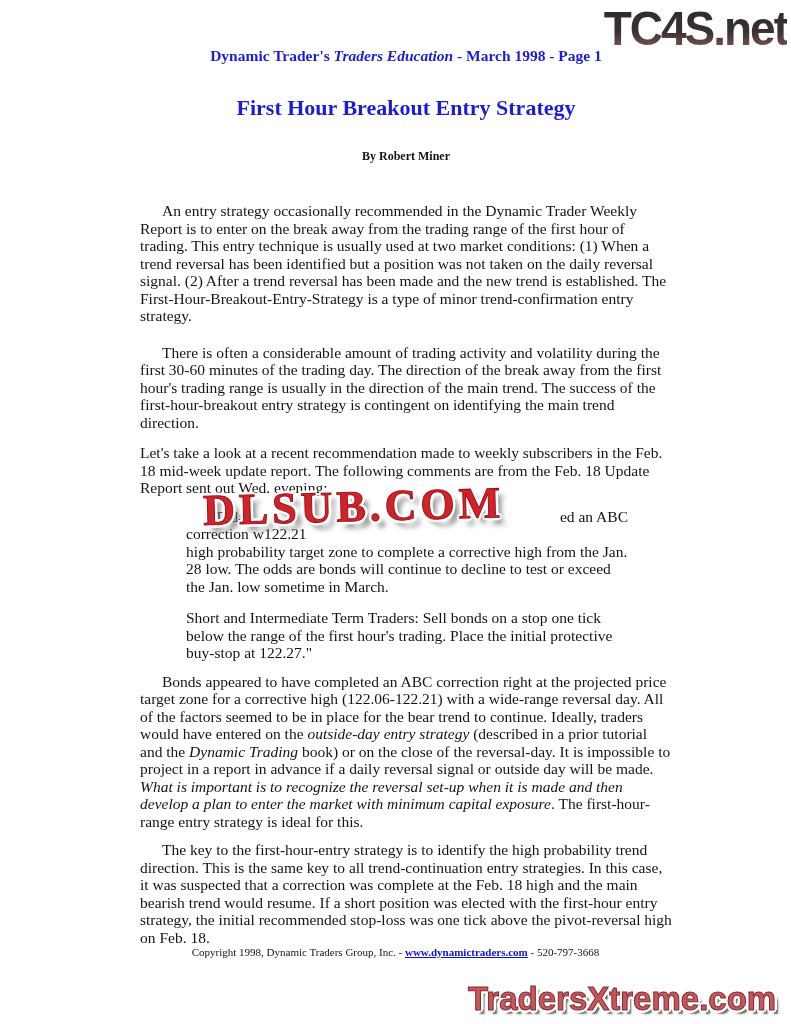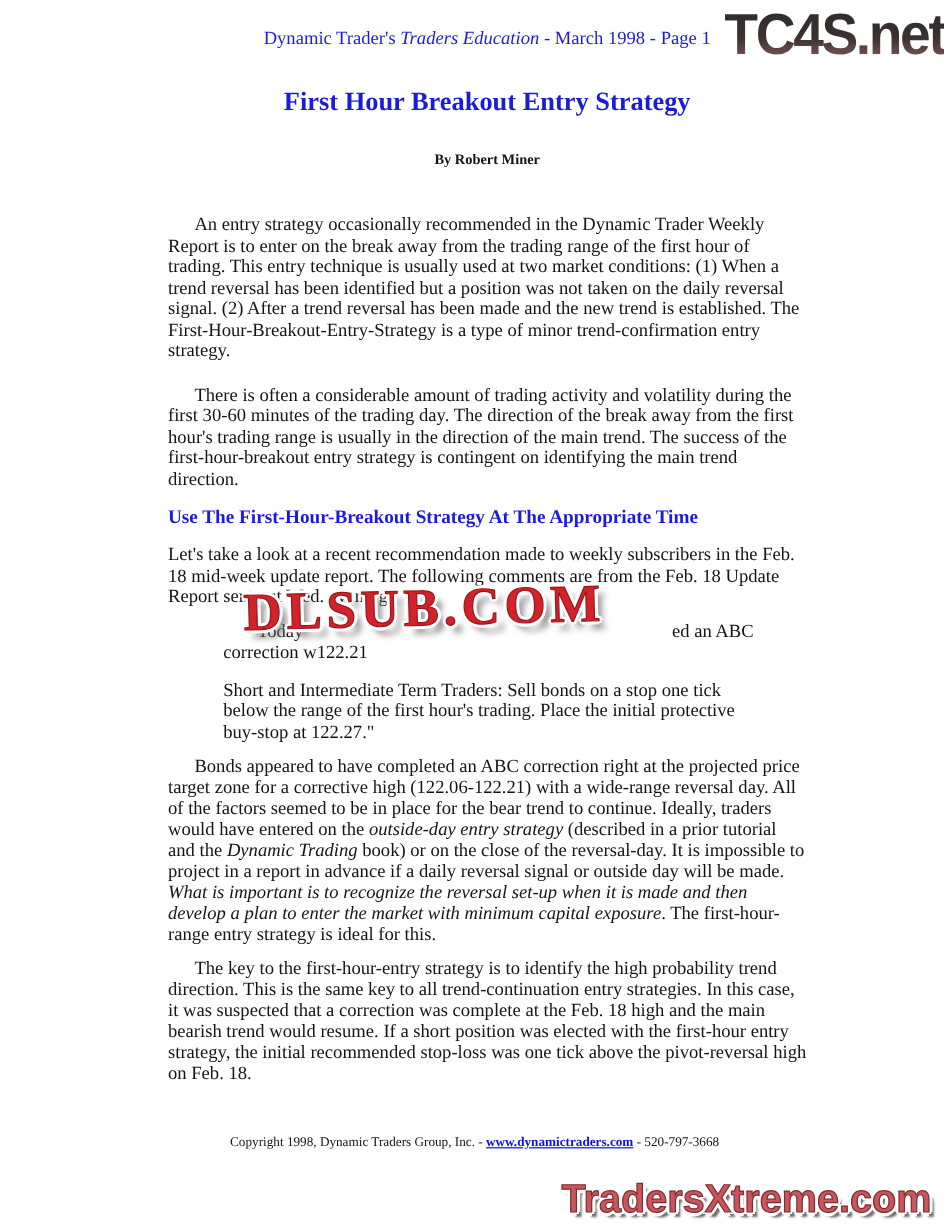--- a/index.html
+++ b/index.html
@@ -33,21 +33,21 @@
     font-size:33px;letter-spacing:0px;
     color:#c9565c;-webkit-text-stroke:1px #7c2d31;
     text-shadow:
       -2px -2px 0 #fff, 2px -2px 0 #fff, -2px 2px 0 #fff, 2px 2px 0 #fff,
       -3px 0 0 #fff, 3px 0 0 #fff, 0 -3px 0 #fff, 0 3px 0 #fff,
       4px 4px 2px rgba(80,75,65,0.85);
   }
 
   
   .col{position:absolute;left:140px;top:0;width:532px;}
-  .doc-header{margin-top:24px;font-size:15.5px;font-weight:normal;color:#1c1cd8;text-align:center;}
+  .doc-header{margin-top:47px;font-size:15.5px;font-weight:bold;color:#1c1cd8;text-align:center;}
   .doc-title{margin-top:30px;font-size:22px;font-weight:bold;color:#1c1cd8;text-align:center;}
   .byline{margin-top:28px;font-size:12px;font-weight:bold;text-align:center;}
   p.body{
     margin:0;margin-top:11px;font-size:15.5px;line-height:17.5px;text-indent:22px;
     text-align:left;
   }
   p.first{margin-top:38px;}
   p.p2{margin-top:19px;}
   h2.sect{
     margin:0;margin-top:15px;font-size:16px;line-height:18px;font-weight:bold;color:#1c1cd8;
@@ -84,33 +84,33 @@
     <div class="doc-header"><span>Dynamic Trader's </span><span class="i">Traders Education</span><span> - March 1998 - Page 1</span></div>
 
     <div class="doc-title">First Hour Breakout Entry Strategy</div>
 
     <div class="byline">By Robert Miner</div>
 
     <p class="body first">An entry strategy occasionally recommended in the Dynamic Trader Weekly Report is to enter on the break away from the trading range of the first hour of trading. This entry technique is usually used at two market conditions:  (1) When a trend reversal has been identified but a position was not taken on the daily reversal signal. (2) After a trend reversal has been made and the new trend is established. The First-Hour-Breakout-Entry-Strategy is a type of minor trend-confirmation entry strategy.</p>
 
     <p class="body p2">There is often a considerable amount of trading activity and volatility during the first 30-60 minutes of the trading day. The direction of the break away from the first hour's trading range is usually in the direction of the main trend. The success of the first-hour-breakout entry strategy is contingent on identifying the main trend direction.</p>
 
-    <h2 class="sect">Use The First-Hour-Breakout Strategy At The Appropriate Time</h2>
 
     <p class="body nohang">Let's take a look at a recent recommendation made to weekly subscribers in the Feb. 18 mid-week update report. The following comments are from the Feb. 18 Update Report sent out Wed. evening:</p>
 
     <div class="quote">
       <div class="qline1">
           <span>"Today</span>
           <span>ed an ABC</span>
         </div>
       <div class="qline2">
           <span>correction w</span>
           <span class="qr">122.21</span>
         </div>
+      <div>high probability target zone to complete a corrective high from the Jan. 28 low. The odds are bonds will continue to decline to test or exceed the Jan. low sometime in March.</div>
     </div>
 
     <div class="quote q2 q-indent"><span class="u">Short and Intermediate Term Traders</span><span>: Sell bonds on a stop one tick below the range of the first hour's trading. Place the initial protective buy-stop at 122.27."</span></div>
 
     <p class="body"><span>Bonds appeared to have completed an ABC correction right at the projected price target zone for a corrective high (122.06-122.21) with a wide-range reversal day. All of the factors seemed to be in place for the bear trend to continue. Ideally, traders would have entered on the </span><span class="i">outside-day entry strategy</span><span> (described in a prior tutorial and the </span><span class="i">Dynamic Trading</span><span> book) or on the close of the reversal-day. It is impossible to project in a report in advance if a daily reversal signal or outside day will be made. </span><span class="i">What is important is to recognize the reversal set-up when it is made and then develop a plan to enter the market with minimum capital exposure</span><span>. The first-hour-range entry strategy is ideal for this.</span></p>
 
     <p class="body">The key to the first-hour-entry strategy is to identify the high probability trend direction. This is the same key to all trend-continuation entry strategies. In this case, it was suspected that a correction was complete at the Feb. 18 high and the main bearish trend would resume. If a short position was elected with the first-hour entry strategy, the initial recommended stop-loss was one tick above the pivot-reversal high on Feb. 18.</p>
 
   </div>
 

